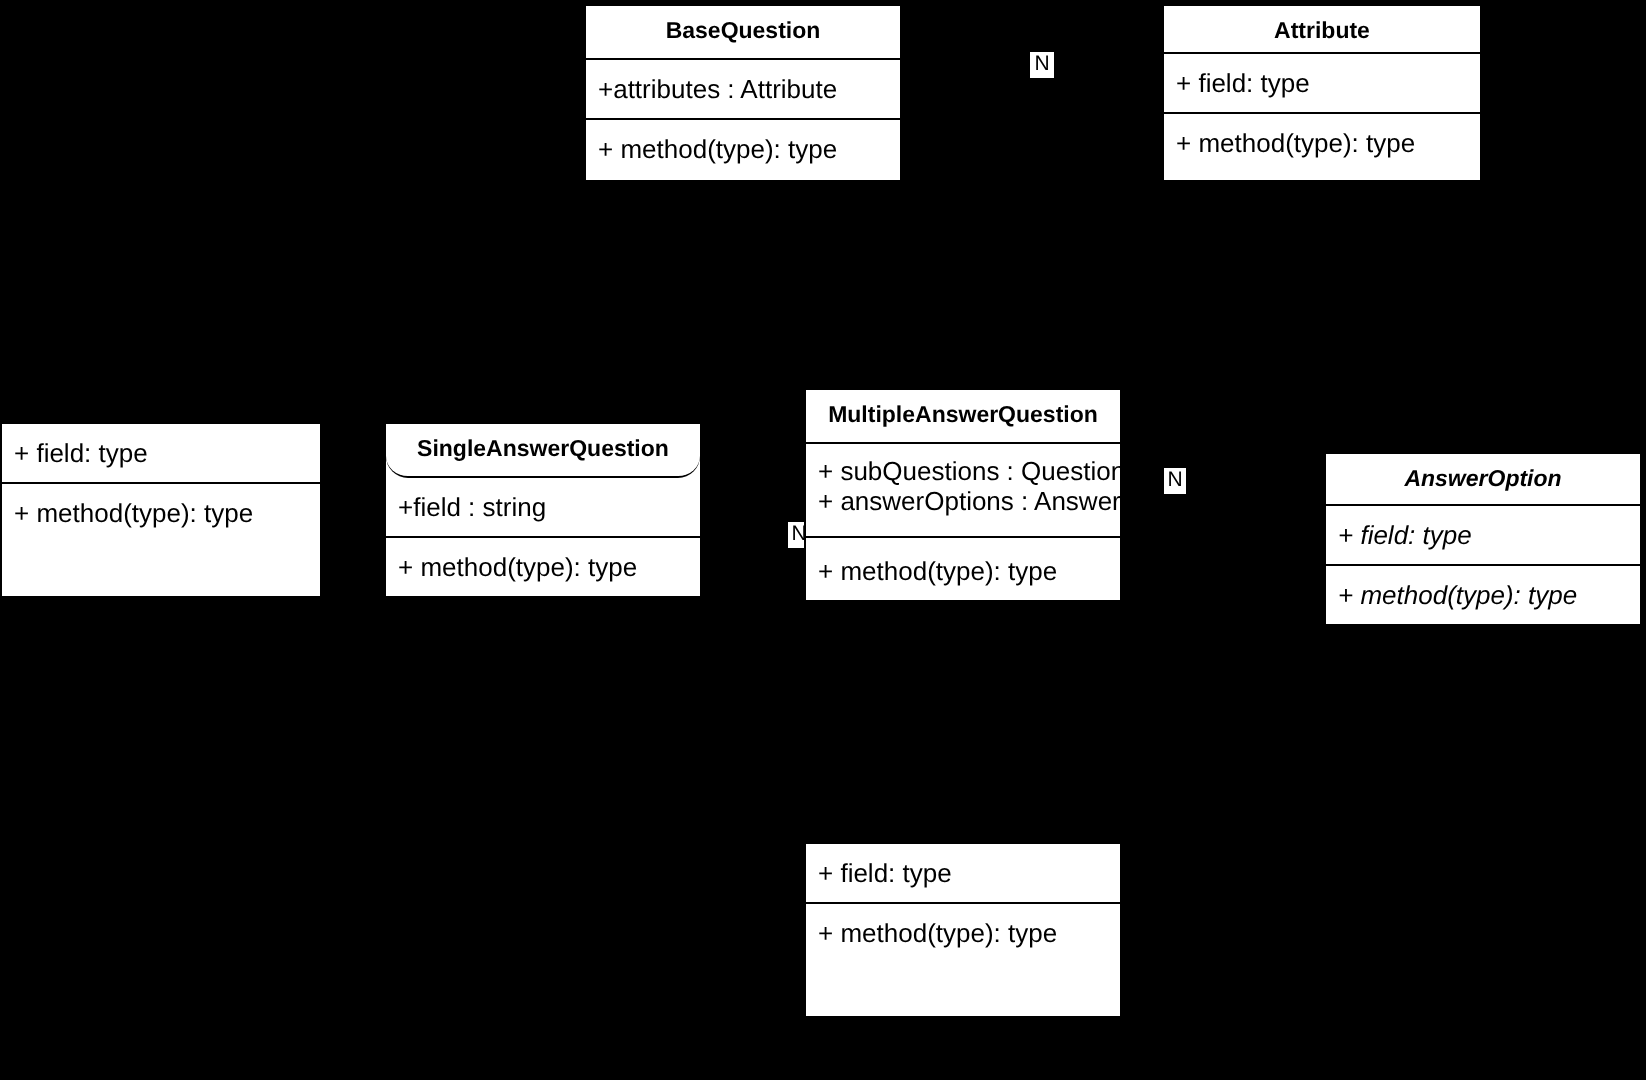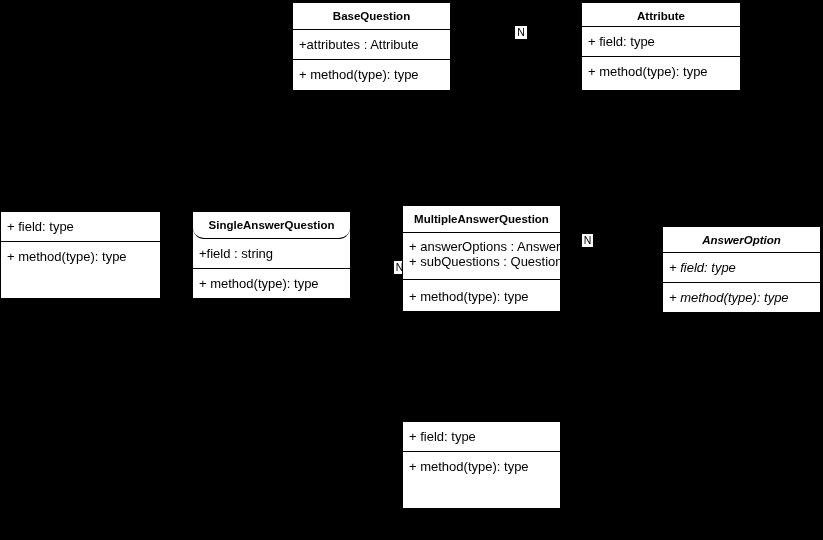--- a/index.html
+++ b/index.html
@@ -103,25 +103,25 @@
     <div class="uml-compartment" style="height:30px;">
       <span class="uml-line">+field : string</span>
     </div>
     <div class="uml-compartment last" style="height:30px;">
       <span class="uml-line">+ method(type): type</span>
     </div>
   </div>
 
   <div class="mult-label" style="left:394px; top:261px; width:11px; height:13px;">N</div>
 
-  <div class="uml-class" style="left:402px; top:205px; width:159px; height:107px;">
+  <div class="uml-class" style="left:402px; top:194px; width:159px; height:107px;">
     <div class="uml-header" style="height:27px;">MultipleAnswerQuestion</div>
     <div class="uml-compartment" style="height:47px; padding-top:6px;">
+      <span class="uml-line">+ subQuestions : Question</span>
       <span class="uml-line">+ answerOptions : Answer</span>
-      <span class="uml-line">+ subQuestions : Question</span>
     </div>
     <div class="uml-compartment last" style="height:33px; padding-top:9px;">
       <span class="uml-line">+ method(type): type</span>
     </div>
   </div>
 
   <div class="mult-label" style="left:582px; top:234px; width:11px; height:13px;">N</div>
 
   <div class="uml-class" style="left:662px; top:226px; width:159px; height:87px;font-style:italic;">
     <div class="uml-header" style="height:26px;">AnswerOption</div>

